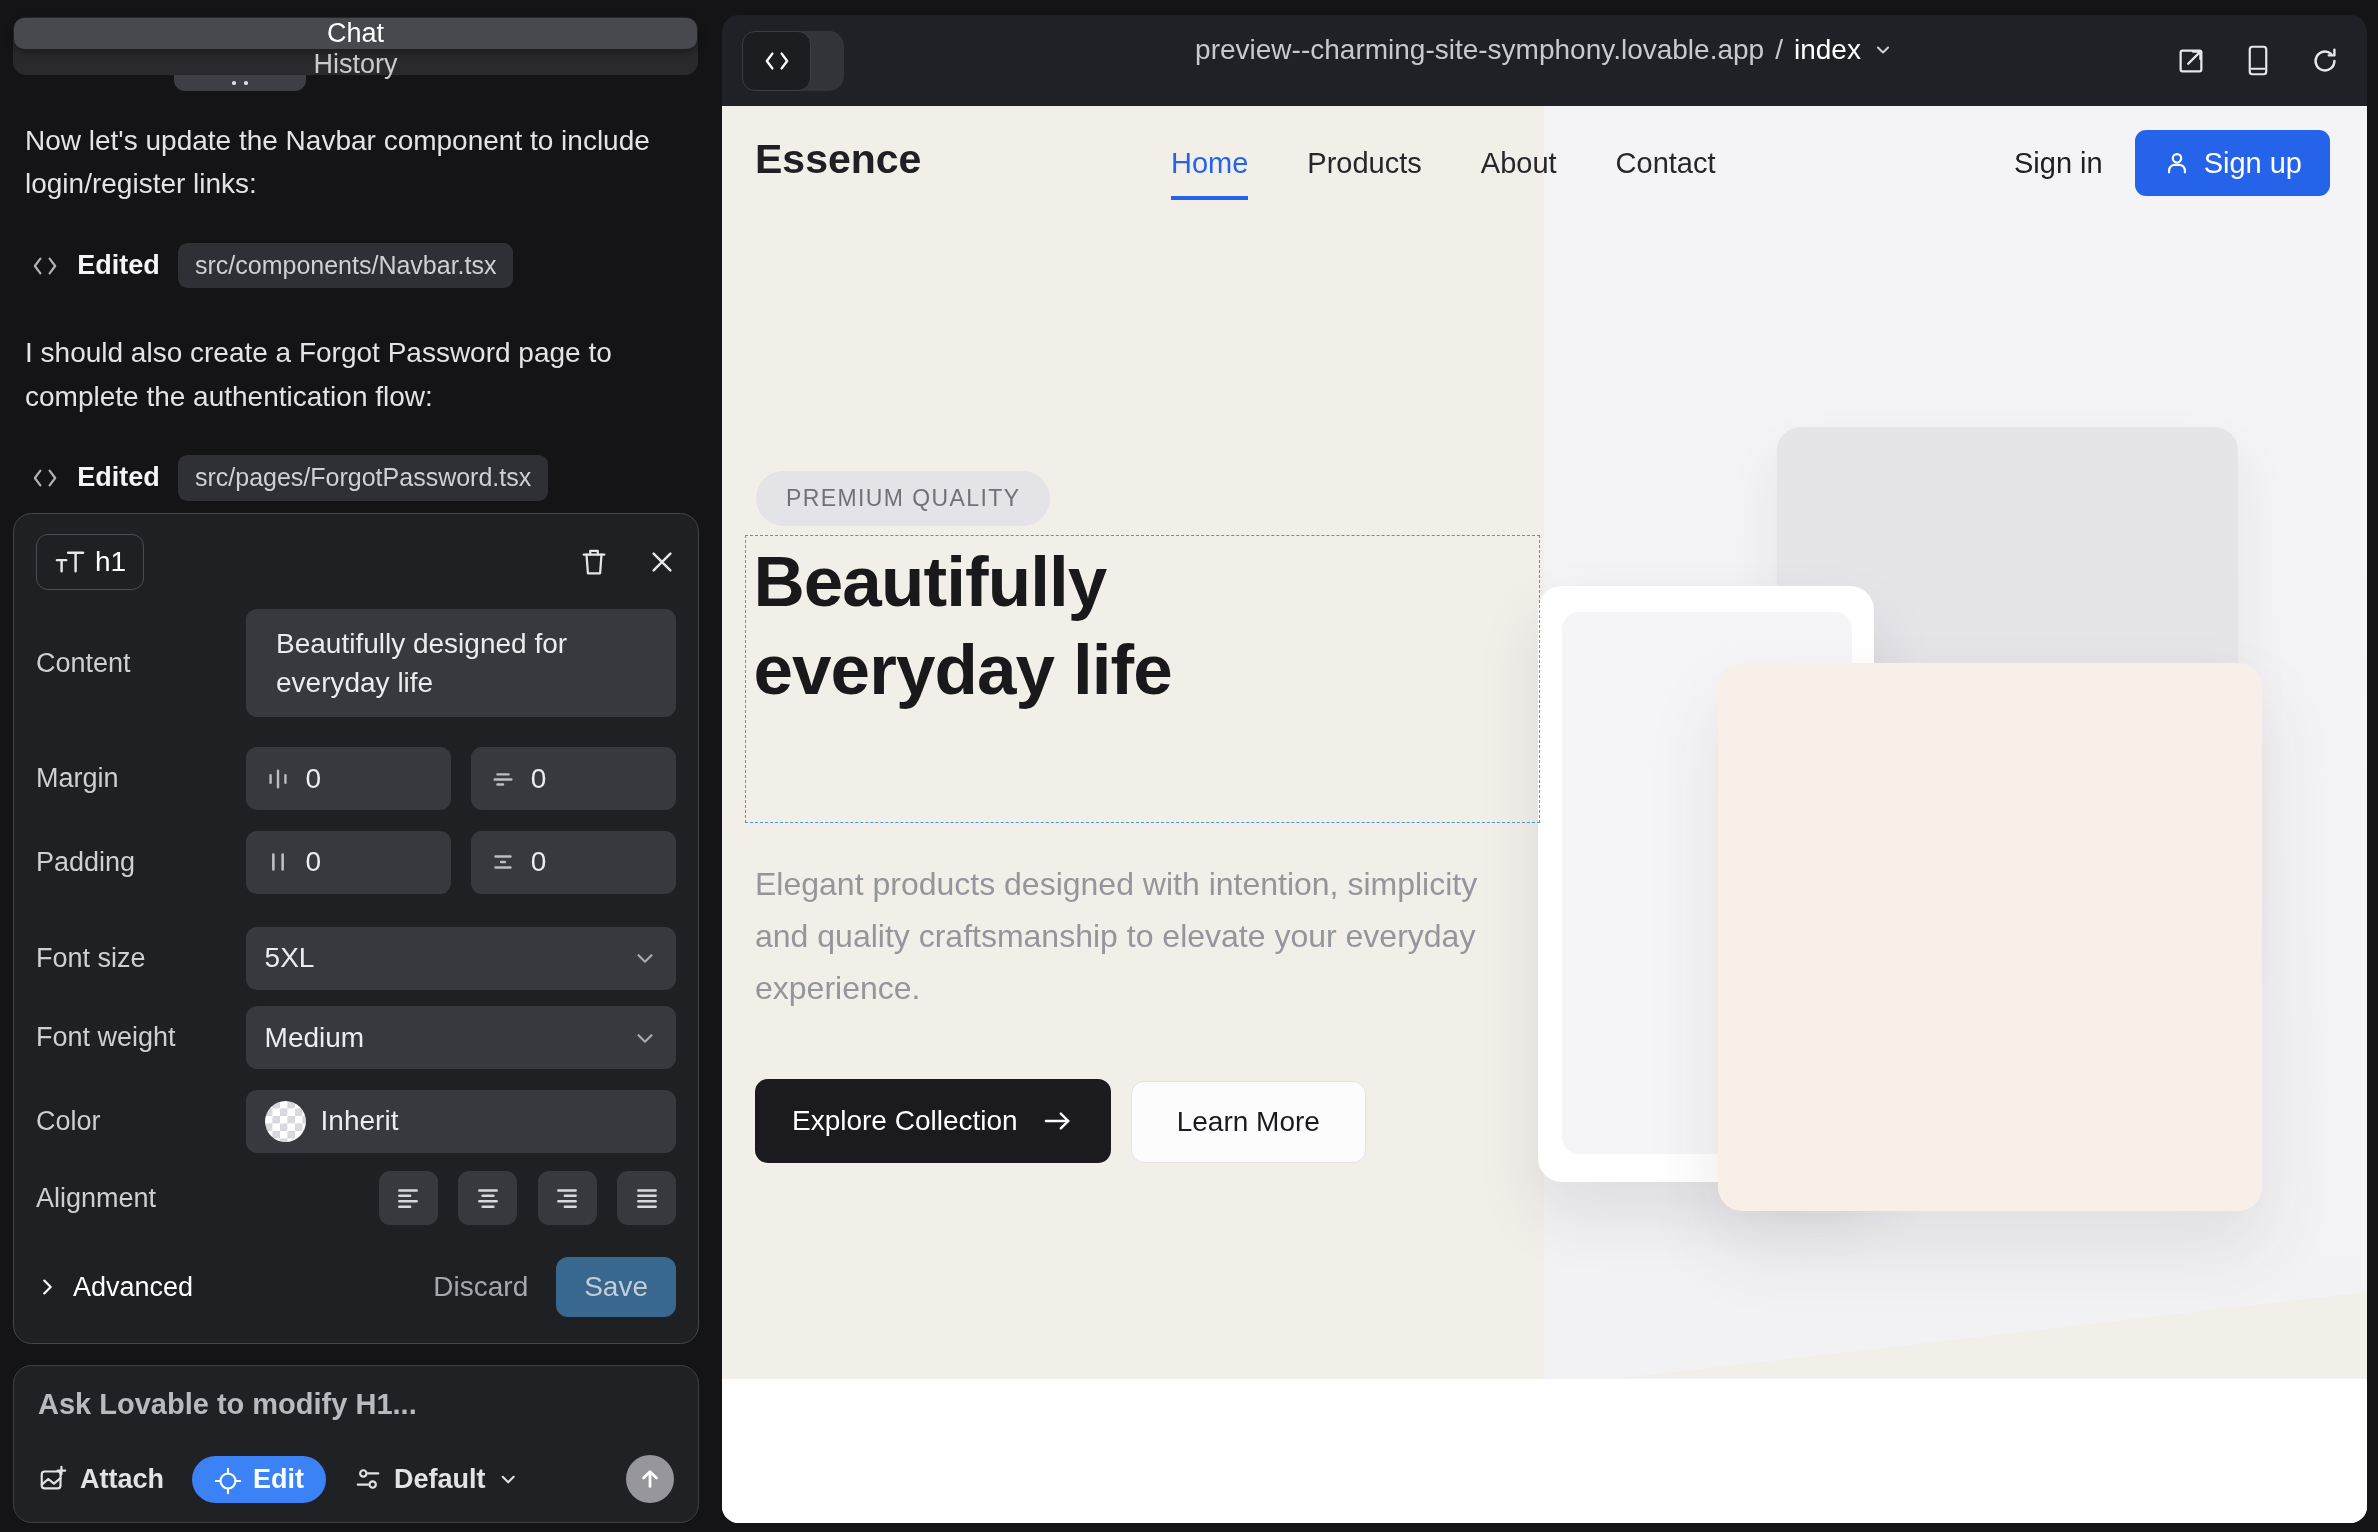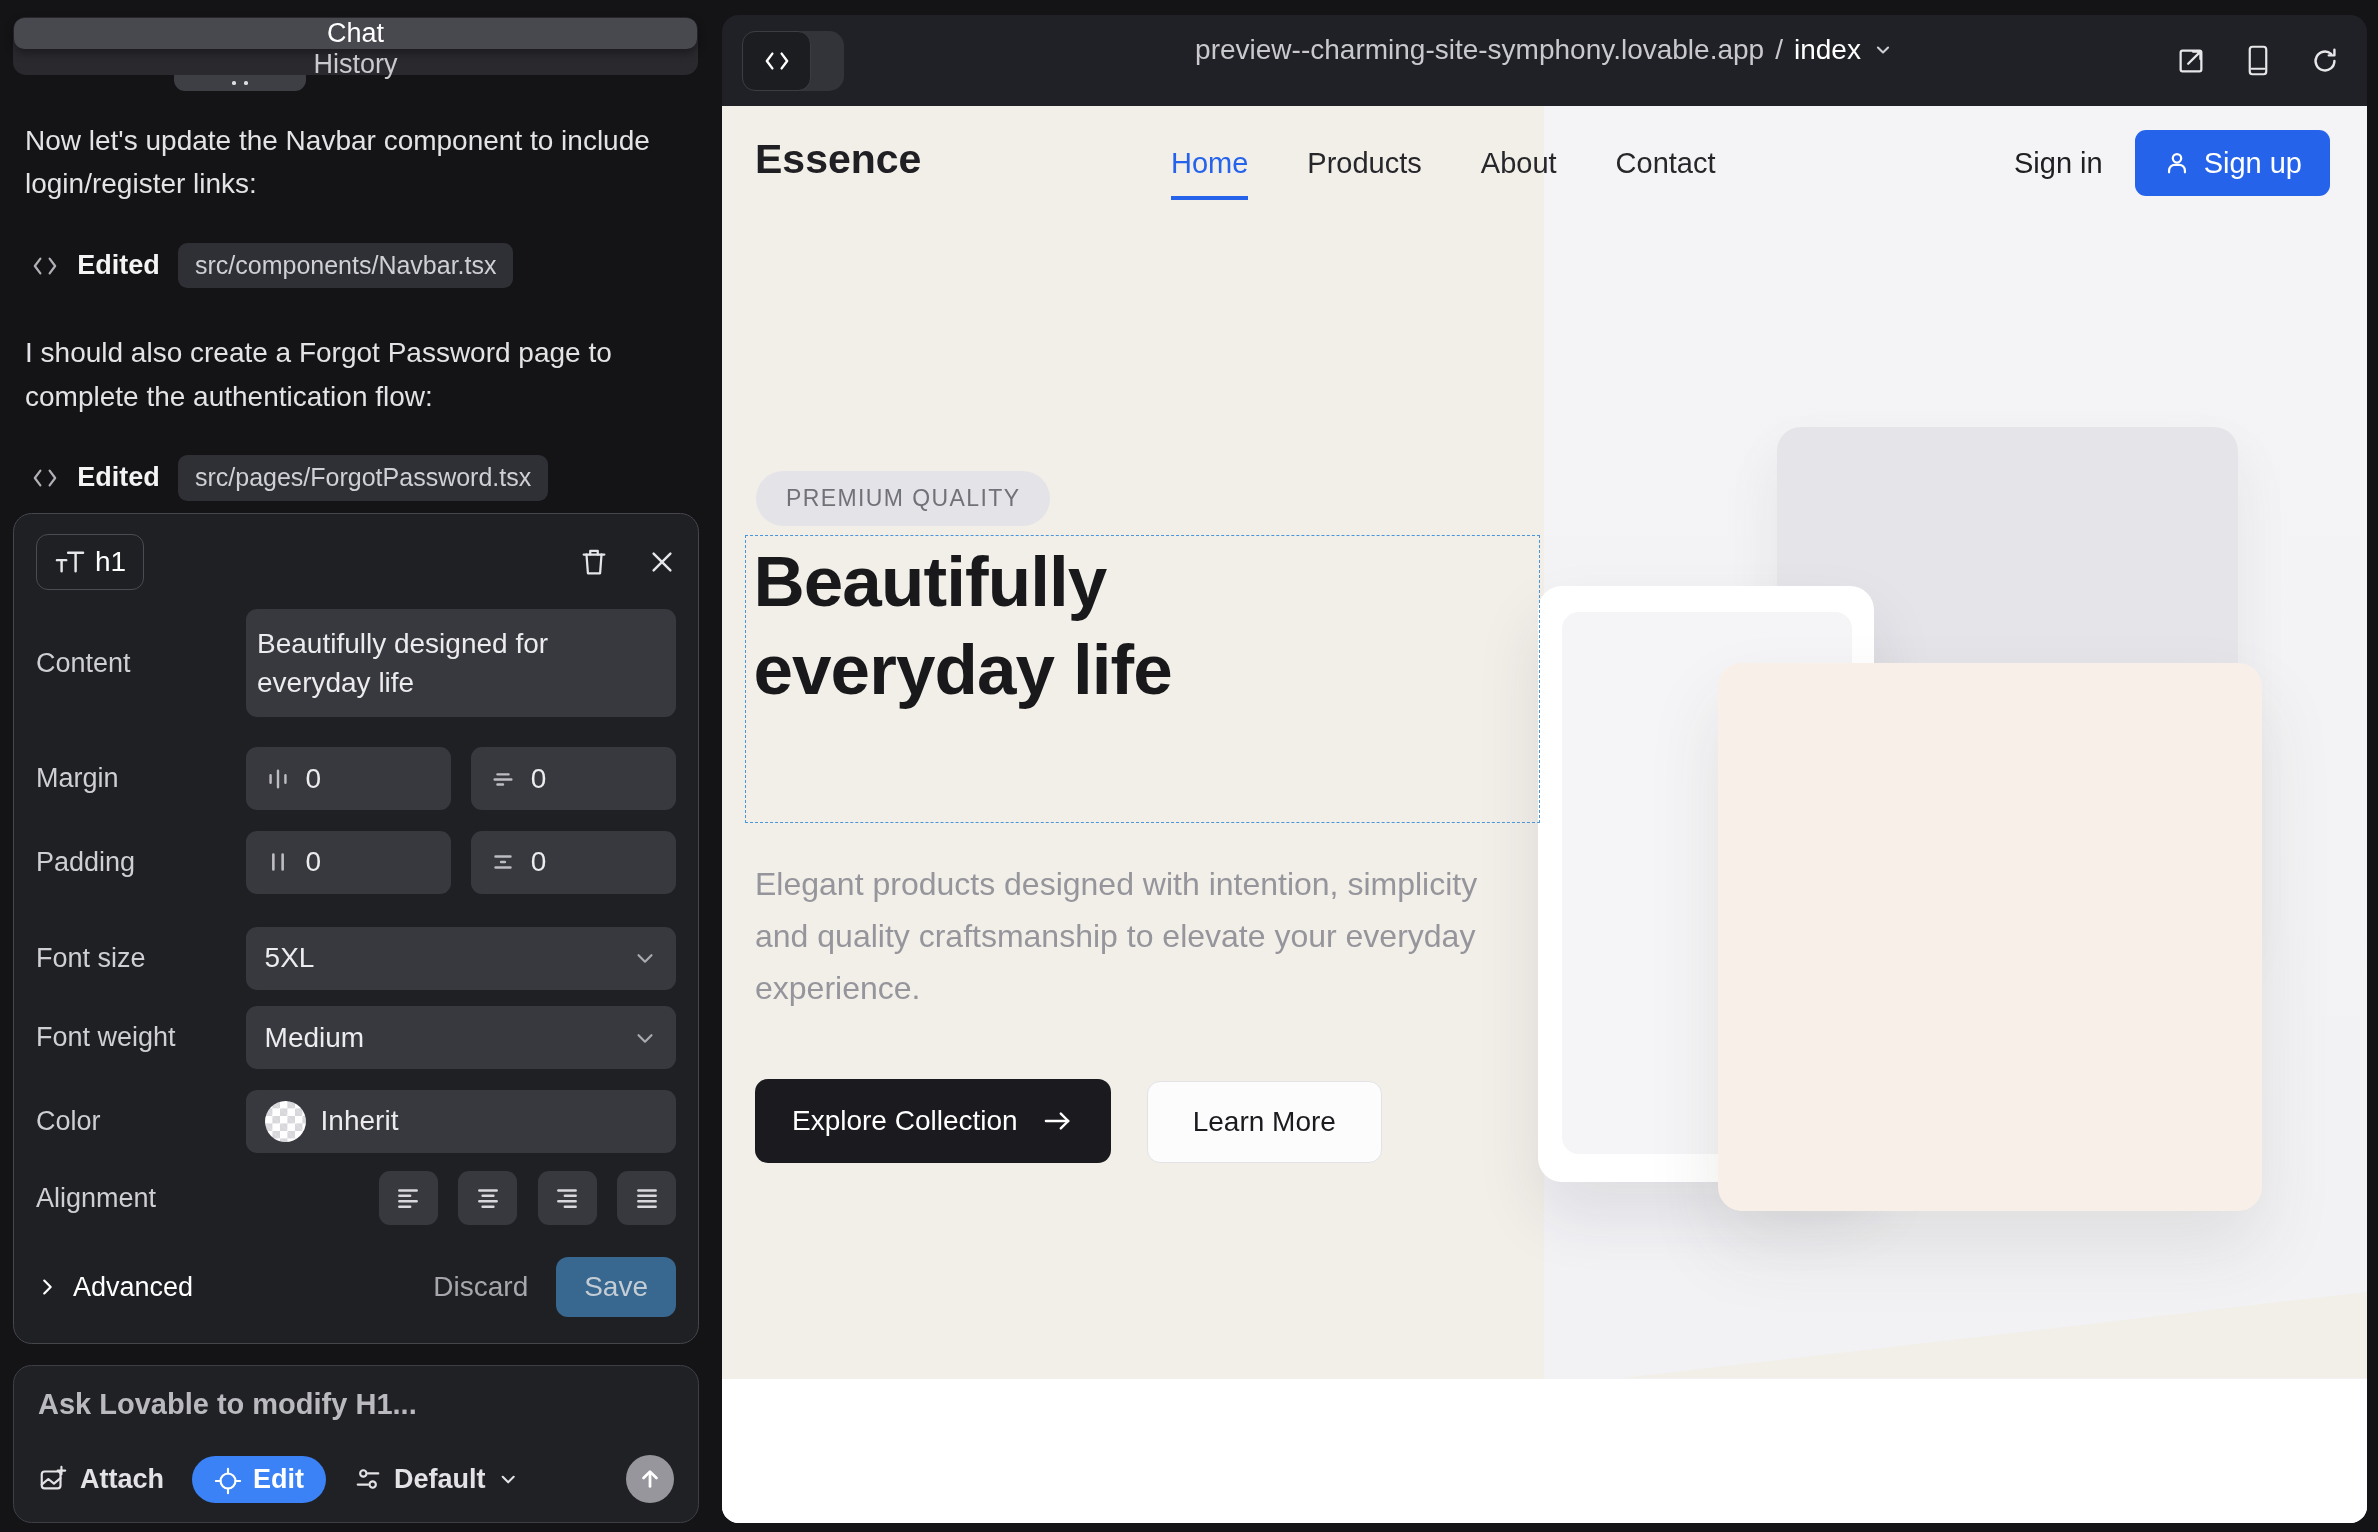--- a/index.html
+++ b/index.html
@@ -63,21 +63,21 @@
   .field {
     flex:1; height:63px; background:#38393f; border-radius:11px;
     display:flex; align-items:center; padding:0 18.6px; gap:15px;
     font-size:28px; color:#ececee;
   }
   .field .ficon { color:#bcbcc2; flex:none; }
   .select { justify-content:flex-start; }
   .select .chev { margin-left:auto; color:#a9a9af; }
   .content-box {
     flex:1; min-height:108px; background:#38393f; border-radius:11px;
-    padding:15px 11px; font-size:28px; line-height:1.4; color:#ececee;
+    padding:15px 30px; font-size:28px; line-height:1.4; color:#ececee;
   }
   .mt20{margin-top:18.6px}.mt22{margin-top:20.4px}
   .mt32{margin-top:30px}.mt36{margin-top:33px}.mt18{margin-top:16.7px}.mt34{margin-top:32px}
 
   .swatch {
     width:41px; height:41px; border-radius:50%; flex:none;
     background:
       linear-gradient(45deg,#d8d8dc 25%,transparent 25%,transparent 75%,#d8d8dc 75%),
       linear-gradient(45deg,#d8d8dc 25%,#ffffff 25%,#ffffff 75%,#d8d8dc 75%);
     background-size:15px 15px; background-position:0 0,7.4px 7.4px;
@@ -166,21 +166,21 @@
   .sel-box {
     position:absolute; left:23px; top:429px; width:795px; height:288px;
     border:1.9px dashed #4a96dc; z-index:5;
   }
   .hero-h1 { position:absolute; left:7.4px; top:1.9px; font-size:71px; font-weight:600;
              color:#19191c; line-height:1.245; letter-spacing:-0.9px; }
   .hero-p {
     position:absolute; left:33px; top:753px; width:742px;
     font-size:32px; line-height:1.62; color:#95959b;
   }
-  .cta-row { position:absolute; left:33px; top:973px; display:flex; gap:36px; }
+  .cta-row { position:absolute; left:33px; top:973px; display:flex; gap:20px; }
   .cta-primary {
     display:flex; align-items:center; gap:24px; background:#1b1b1f; color:#ffffff;
     font-size:28px; border-radius:13px; padding:0 37px; height:84px;
   }
   .cta-secondary {
     display:flex; align-items:center; justify-content:center; background:#fcfcfd;
     border:1.9px solid #e3e3e7; color:#1b1b1f; font-size:28px; border-radius:13px;
     padding:0 45px; height:82px; margin-top:1.9px;
   }
 

